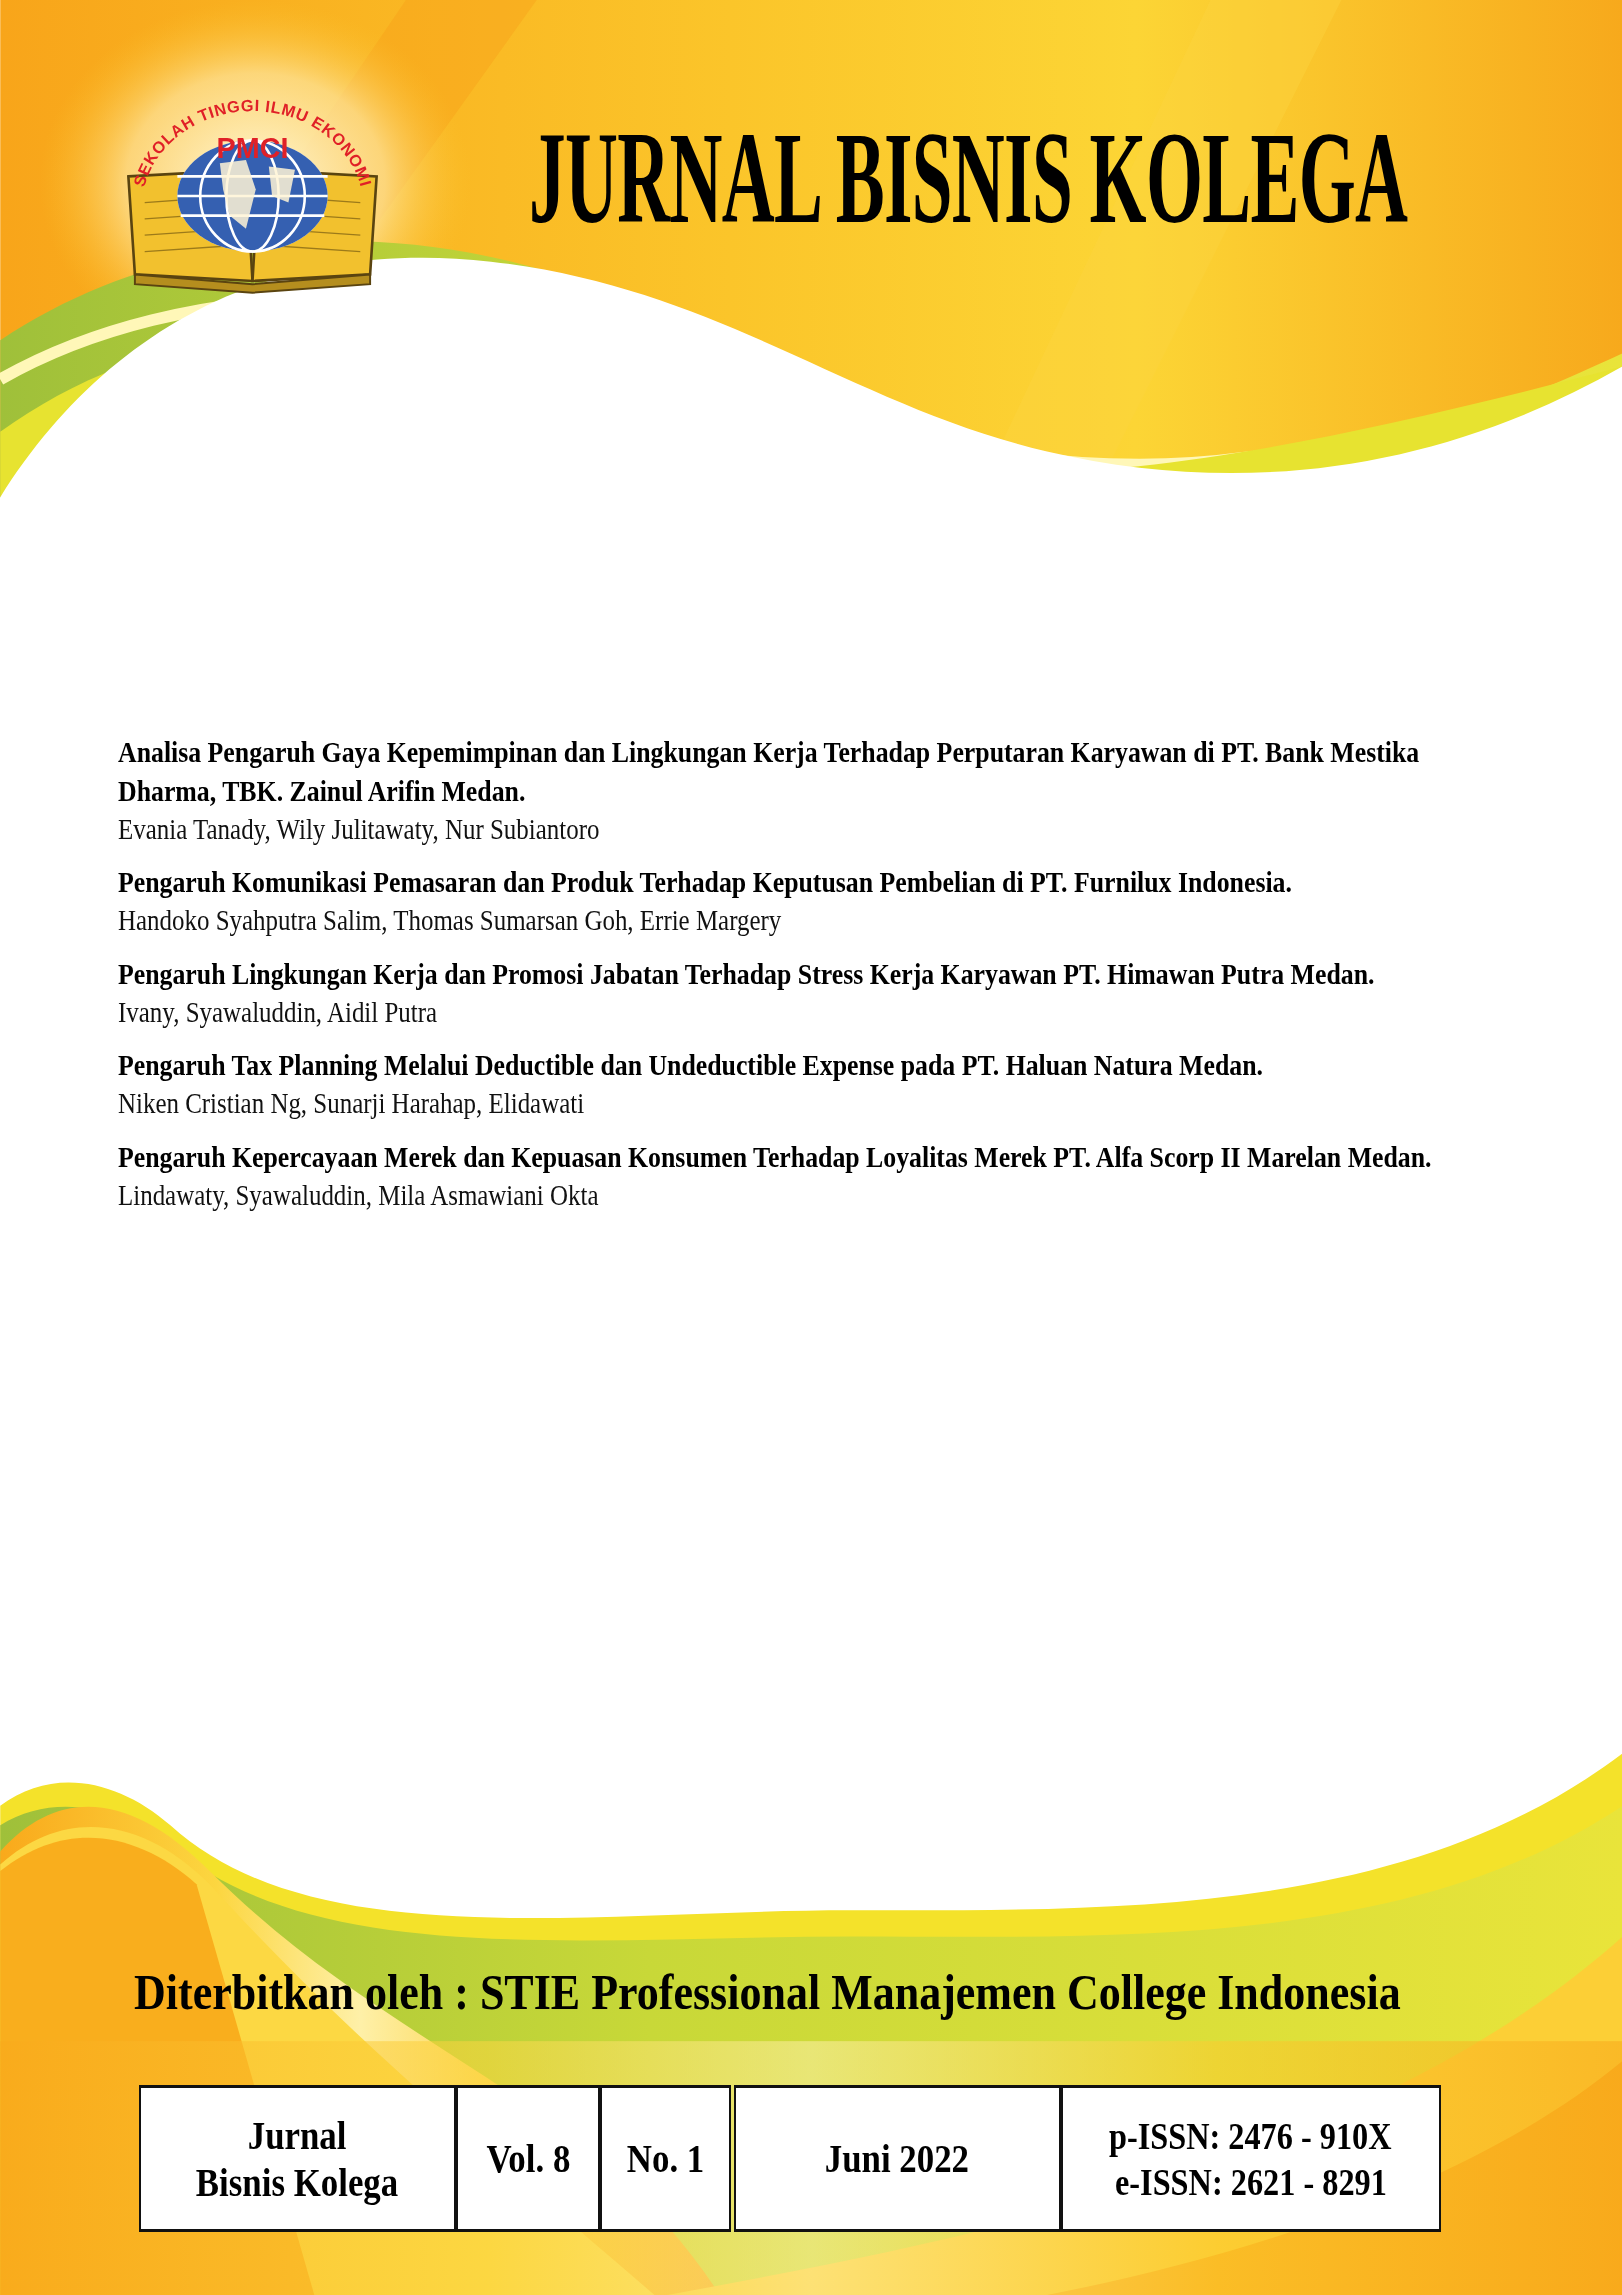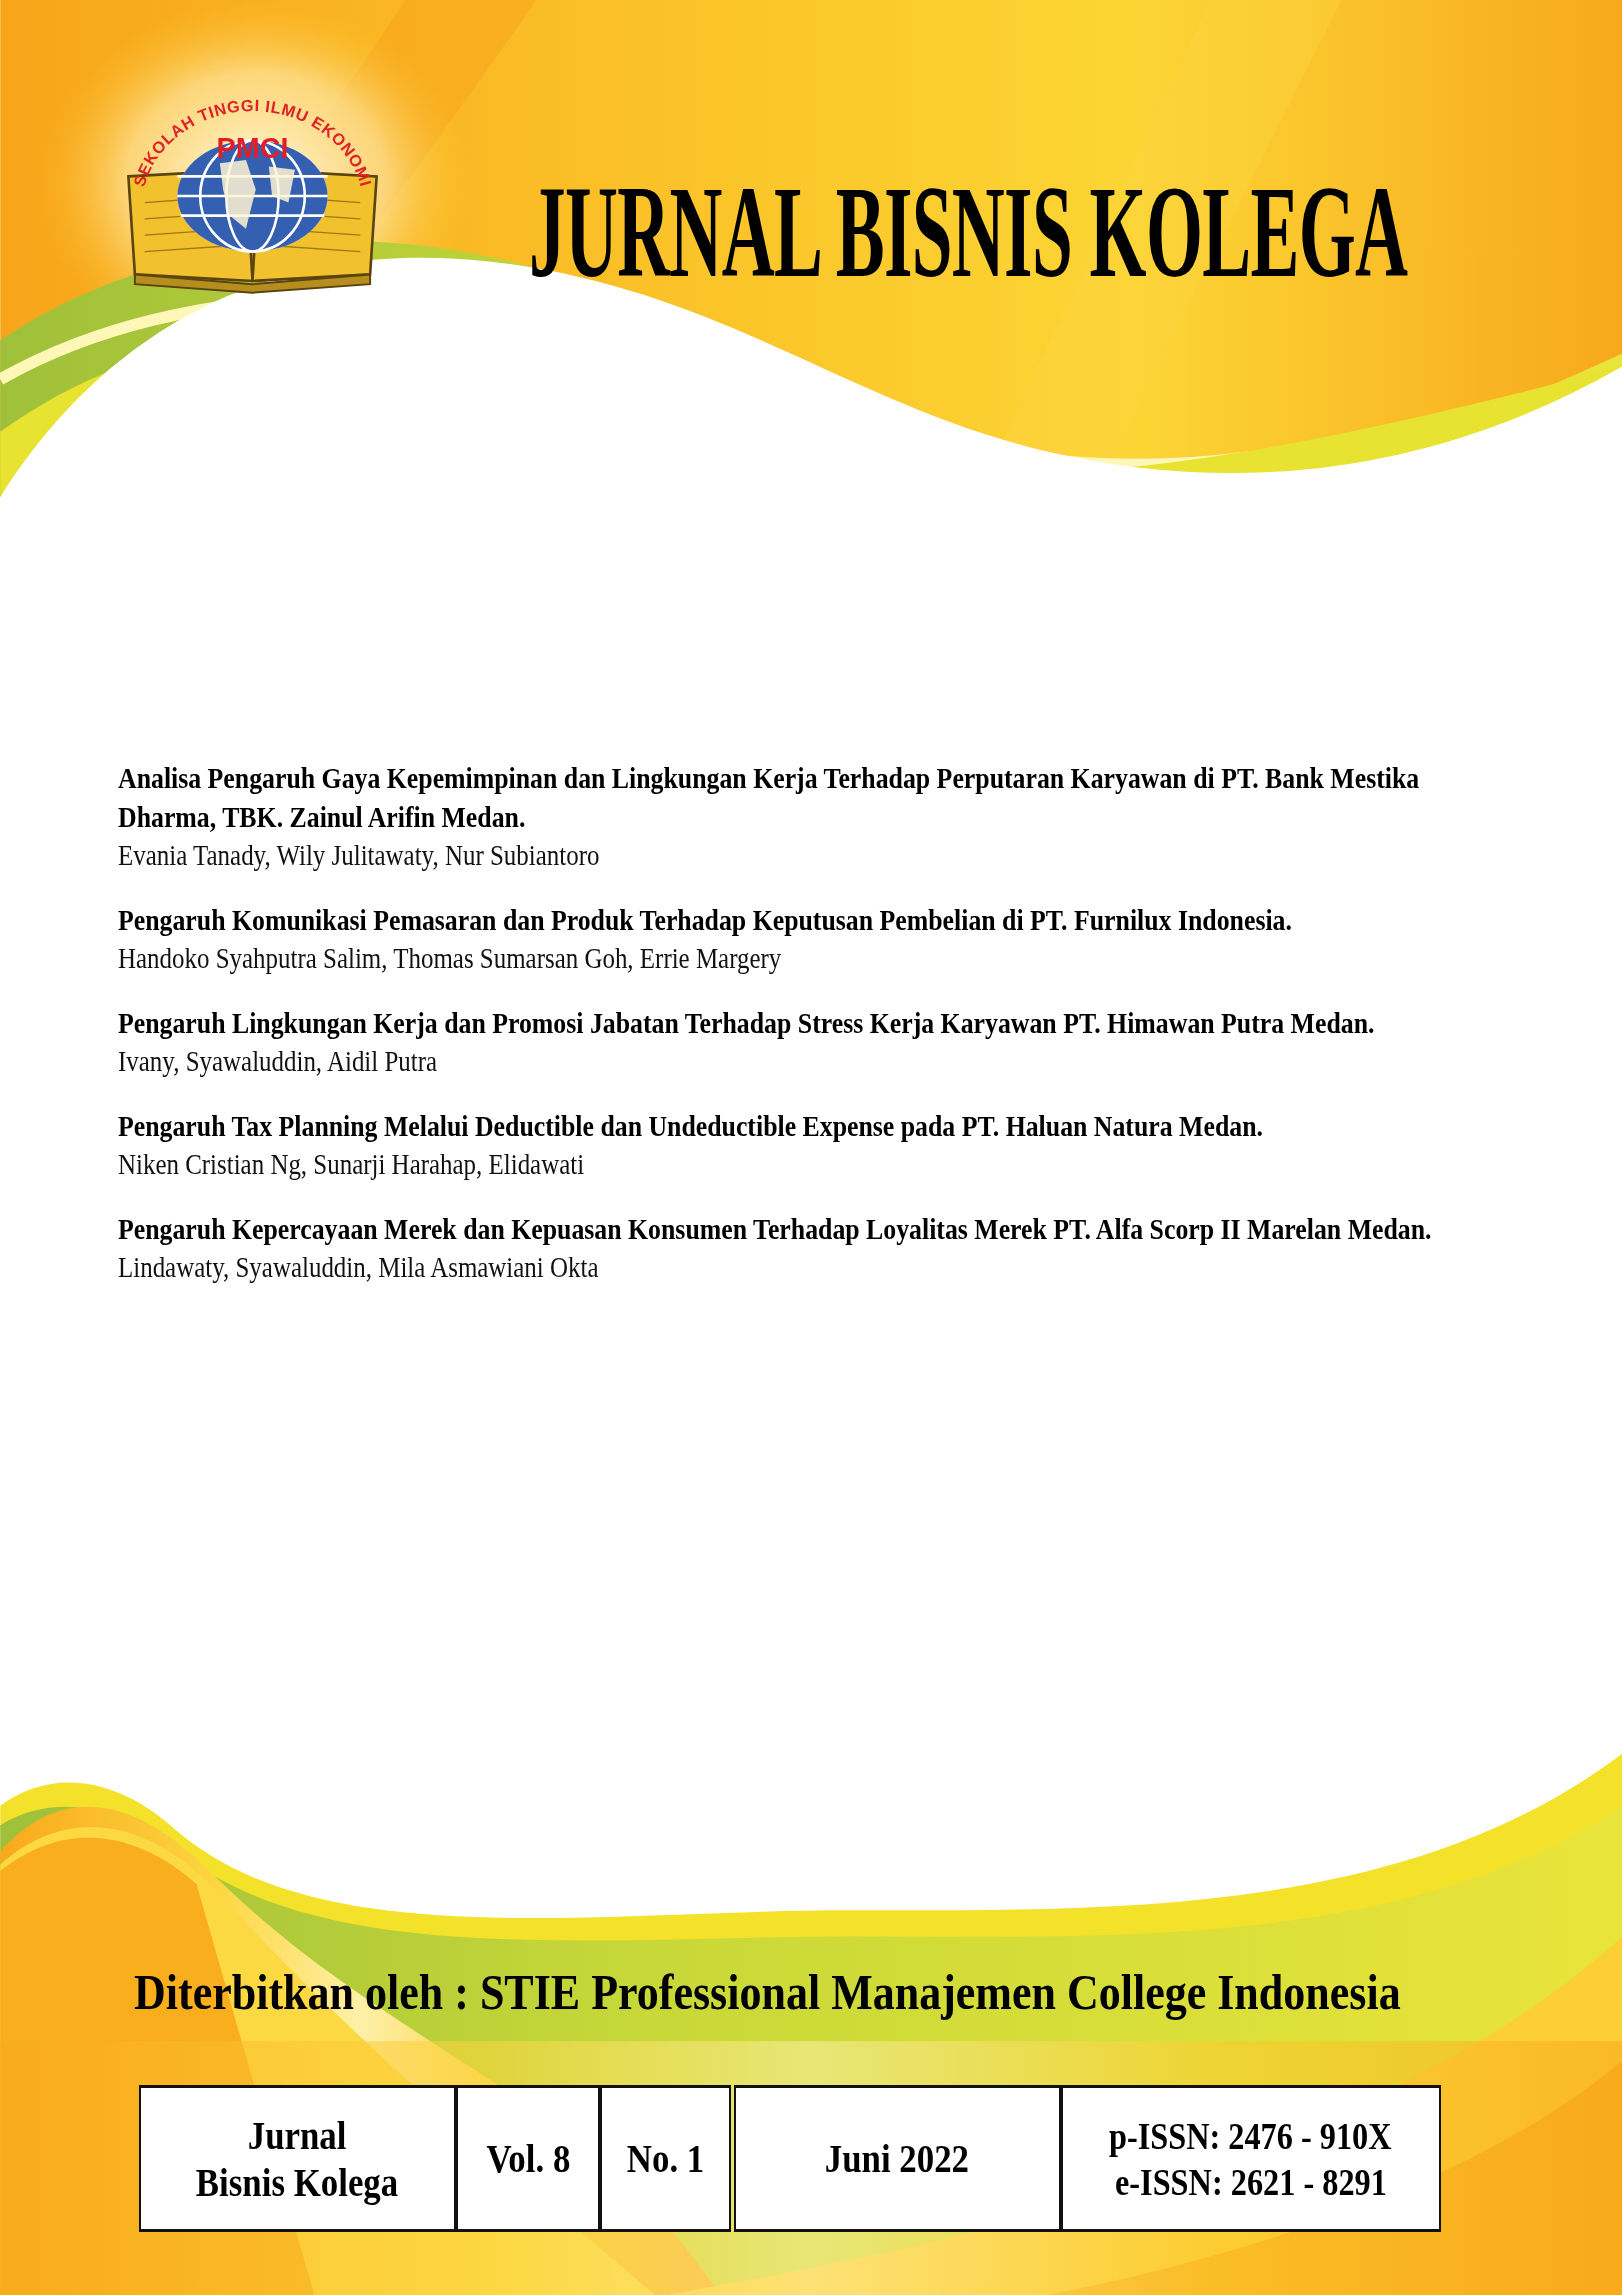--- a/index.html
+++ b/index.html
@@ -1,22 +1,22 @@
 <!DOCTYPE html>
 <html style="font-size:10.5px"><head>
 <meta charset="utf-8">
 <style>
   html, body { margin:0; padding:0; }
   body { width:1623px; height:2295px; position:relative; overflow:hidden; background:#ffffff; font-family:"Liberation Serif", serif; }
   .bg-svg { position:absolute; left:0; top:0; width:1623px; height:2295px; }
   .logo { position:absolute; left:115px; top:98px; width:275px; height:196px; }
-  .masthead { position:absolute; left:412px; top:133px; width:1112px; height:164px; display:flex; align-items:flex-end; justify-content:center; }
+  .masthead { position:absolute; left:412px; top:112px; width:1112px; height:164px; display:flex; align-items:flex-start; justify-content:center; }
   .masthead span { font-family:"Liberation Serif", serif; font-weight:bold; font-size:131px; color:#000; letter-spacing:-1.3px; transform:scaleX(0.56); transform-origin:center; white-space:nowrap; line-height:1; }
   .toc { position:absolute; left:118px; top:732px; width:1407px; }
-  .article { margin-bottom:14.4px;margin-top:26px; }
+  .article { margin-bottom:14.4px; }
   .article .title { font-weight:bold; font-size:30px; line-height:39px; color:#000; transform:scaleX(0.86); transform-origin:left; width:116%; }
   .article .authors { font-size:29px; line-height:38px; color:#111; transform:scaleX(0.86); transform-origin:left; width:116%; }
   .publisher { position:absolute; left:134px; top:1963px; width:1374px; font-weight:bold; font-size:50px; color:#000; white-space:nowrap; }
   .publisher span { display:inline-block; transform:scaleX(0.88); transform-origin:left; }
   .info-box { position:absolute; left:139px; top:2085px; height:148px; display:flex; }
   .cell { background:#fff; border:3.3px solid #111; border-left-width:2px; border-right-width:2px; display:flex; flex-direction:column; align-items:center; justify-content:center; font-weight:bold; color:#000; text-align:center; box-sizing:border-box; height:147px; }
   .cell .t { font-size:41px; line-height:47px; transform:scaleX(0.85); white-space:nowrap; }
   .cell .s { font-size:38px; line-height:46px; transform:scaleX(0.85); white-space:nowrap; }
   .gap { width:2.6px; }
 </style>

